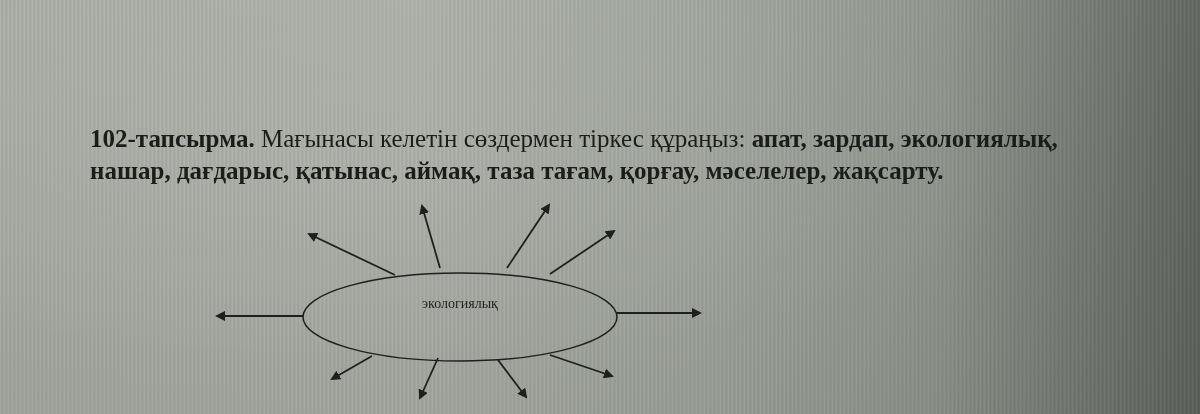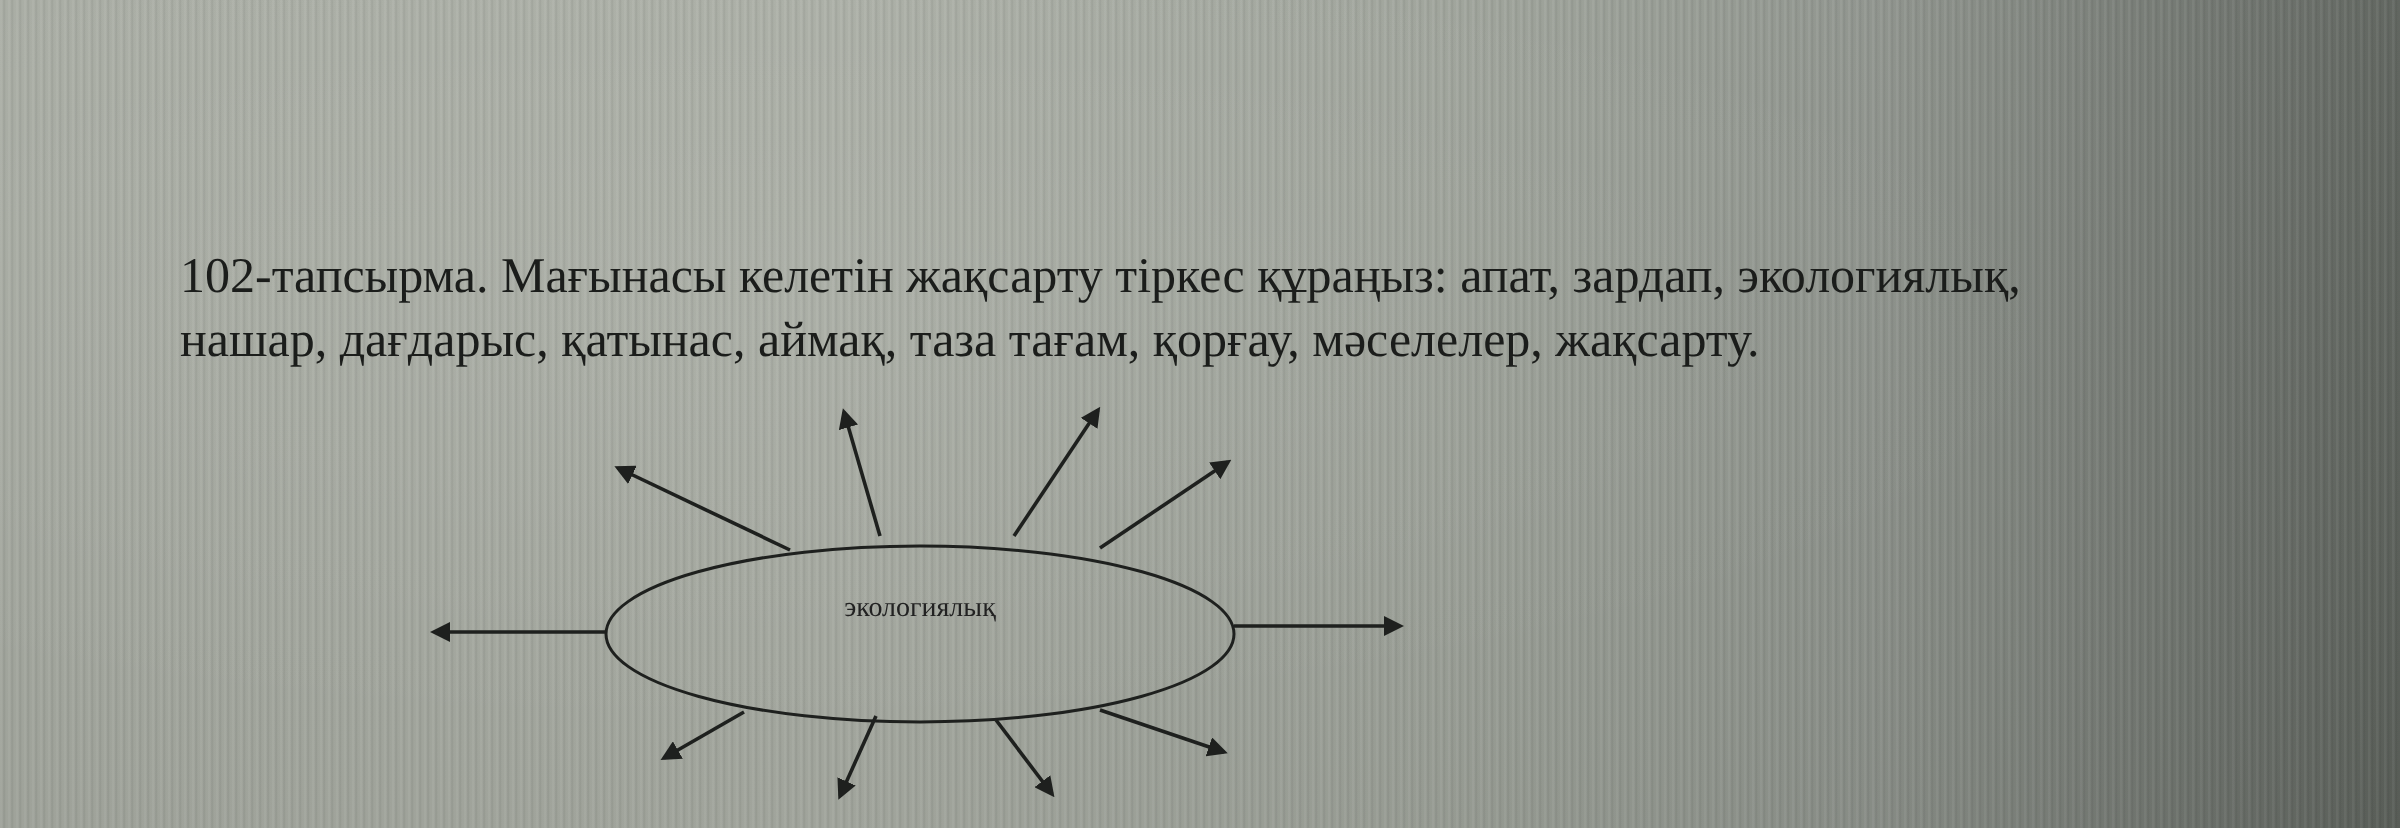--- a/index.html
+++ b/index.html
@@ -16,36 +16,36 @@
   .vignette {
     position: absolute; inset: 0;
     background: radial-gradient(ellipse at 30% 40%, rgba(255,255,255,0.05), rgba(0,0,0,0) 60%),
                 linear-gradient(180deg, rgba(255,255,255,0.03), rgba(0,0,0,0.05));
     pointer-events: none;
   }
   .task {
     position: absolute; left: 90px; top: 123px; width: 1200px;
     font-size: 25px; line-height: 32px; color: #1b1d1b; white-space: nowrap;
   }
-  .task .b { font-weight: normal; }
+  .task .b { font-weight: bold; }
   .diagram { position: absolute; left: 0; top: 0; }
   .center-label {
     font-family: "Liberation Serif", "DejaVu Serif", serif;
     font-size: 14px; fill: #222;
   }
 </style>
 </head>
 <body>
 
 <div class="stripes"></div>
 <div class="vignette"></div>
 
 <div class="task">
   <div>
-    <span class="b">102-тапсырма.</span><span> Мағынасы келетін жақсарту тіркес құраңыз: </span><span class="b">апат, зардап, экологиялық,</span>
+    <span class="b">102-тапсырма.</span><span> Мағынасы келетін сөздермен тіркес құраңыз: </span><span class="b">апат, зардап, экологиялық,</span>
   </div>
   <div>
     <span class="b">нашар, дағдарыс, қатынас, аймақ, таза тағам, қорғау, мәселелер, жақсарту.</span>
   </div>
 </div>
 
 <svg class="diagram" width="1200" height="414" viewBox="0 0 1200 414">
   <defs>
     <marker id="ah" markerWidth="10" markerHeight="10" refX="8" refY="5" orient="auto" markerUnits="userSpaceOnUse">
       <path d="M0,0 L10,5 L0,10 z" fill="#1e201e"></path>

